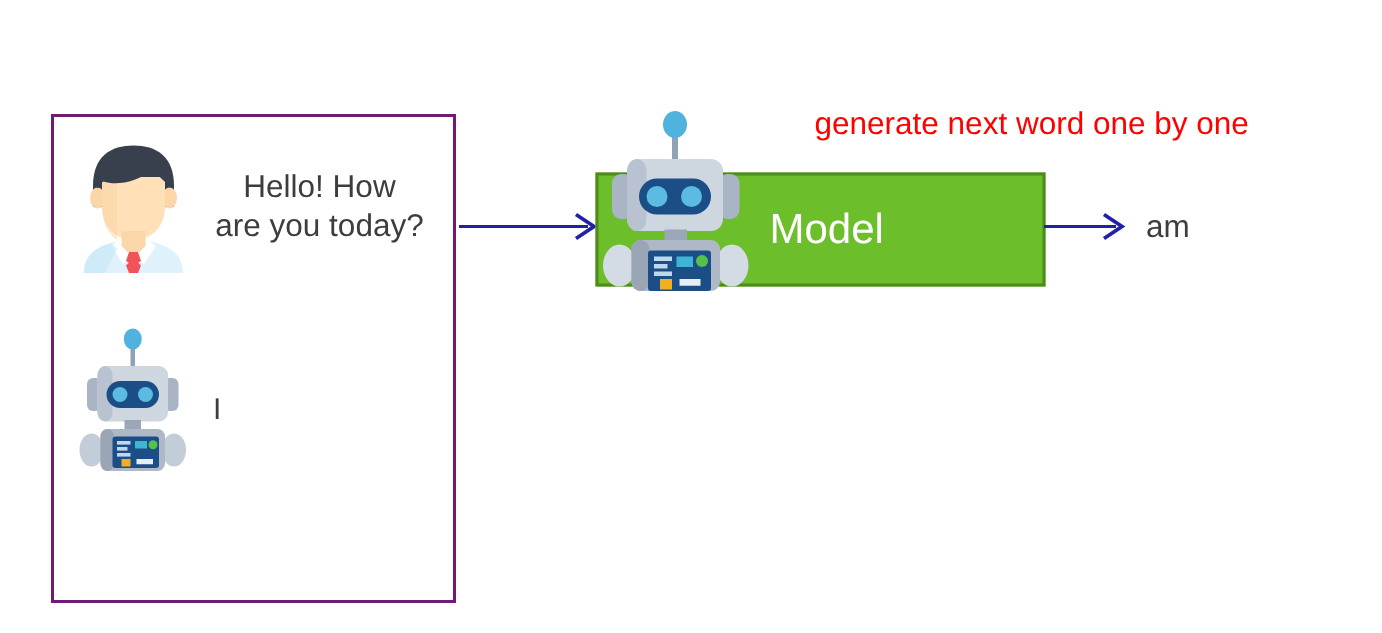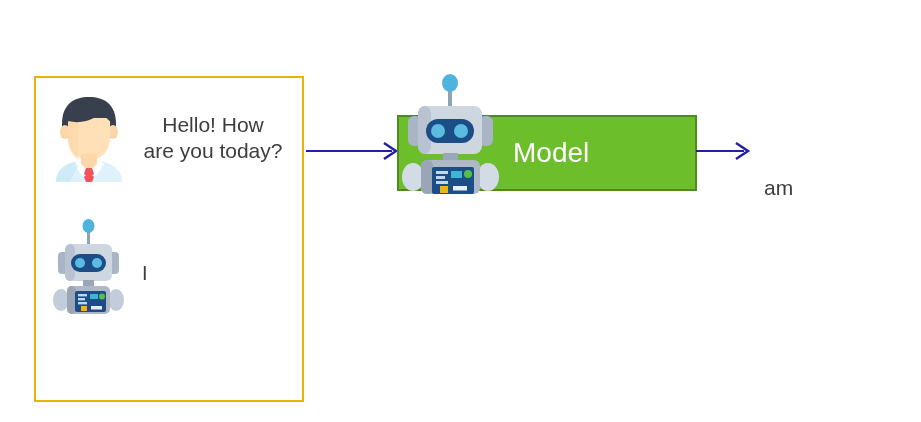--- a/index.html
+++ b/index.html
@@ -18,21 +18,21 @@
     overflow: hidden;
   }
 
   
   .conv-panel {
     position: absolute;
     left: 34px;
     top: 76px;
     width: 270px;
     height: 326px;
-    border: 2px solid #eab308;
+    border: 2px solid #701a75;
     box-sizing: border-box;
     background: #ffffff;
   }
 
   .user-msg {
     position: absolute;
     left: 12px;
     top: 16px;
     width: 250px;
     height: 90px;
@@ -132,21 +132,20 @@
 
   
   .output-word {
     position: absolute;
     left: 764px;
     top: 139px;
     color: #3d3d3d;
     font-size: 21px;
     line-height: 26px;
     white-space: nowrap;
-    margin-top: 36px;
   }
 </style>
 </head>
 <body>
 
 <div id="canvas">
 
   <div class="conv-panel">
 
     <div class="user-msg">
@@ -262,20 +261,21 @@
       <rect x="38" y="99" width="12" height="3" fill="#BFD8F0"></rect>
       <rect x="38" y="104" width="9" height="3" fill="#BFD8F0"></rect>
       <rect x="38" y="109" width="12" height="3" fill="#BFD8F0"></rect>
       <rect x="53" y="99" width="11" height="7" fill="#3FB5D4"></rect>
       <circle cx="70" cy="102" r="4" fill="#55C04A"></circle>
       <rect x="42" y="114" width="8" height="7" fill="#F2B01E"></rect>
       <rect x="55" y="114" width="14" height="4.5" fill="#E8EEF5"></rect>
     </svg>
   </div>
 
+  <div class="annotation">generate next word one by one</div>
 
   <svg class="arrow-svg arrow-out" width="56" height="22">
     <line x1="0" y1="11" x2="48" y2="11" stroke="#2121A8" stroke-width="2"></line>
     <polyline points="40,3 52,11 40,19" fill="none" stroke="#2121A8" stroke-width="2.5"></polyline>
   </svg>
 
   <div class="output-word">am</div>
 
 </div>
 

